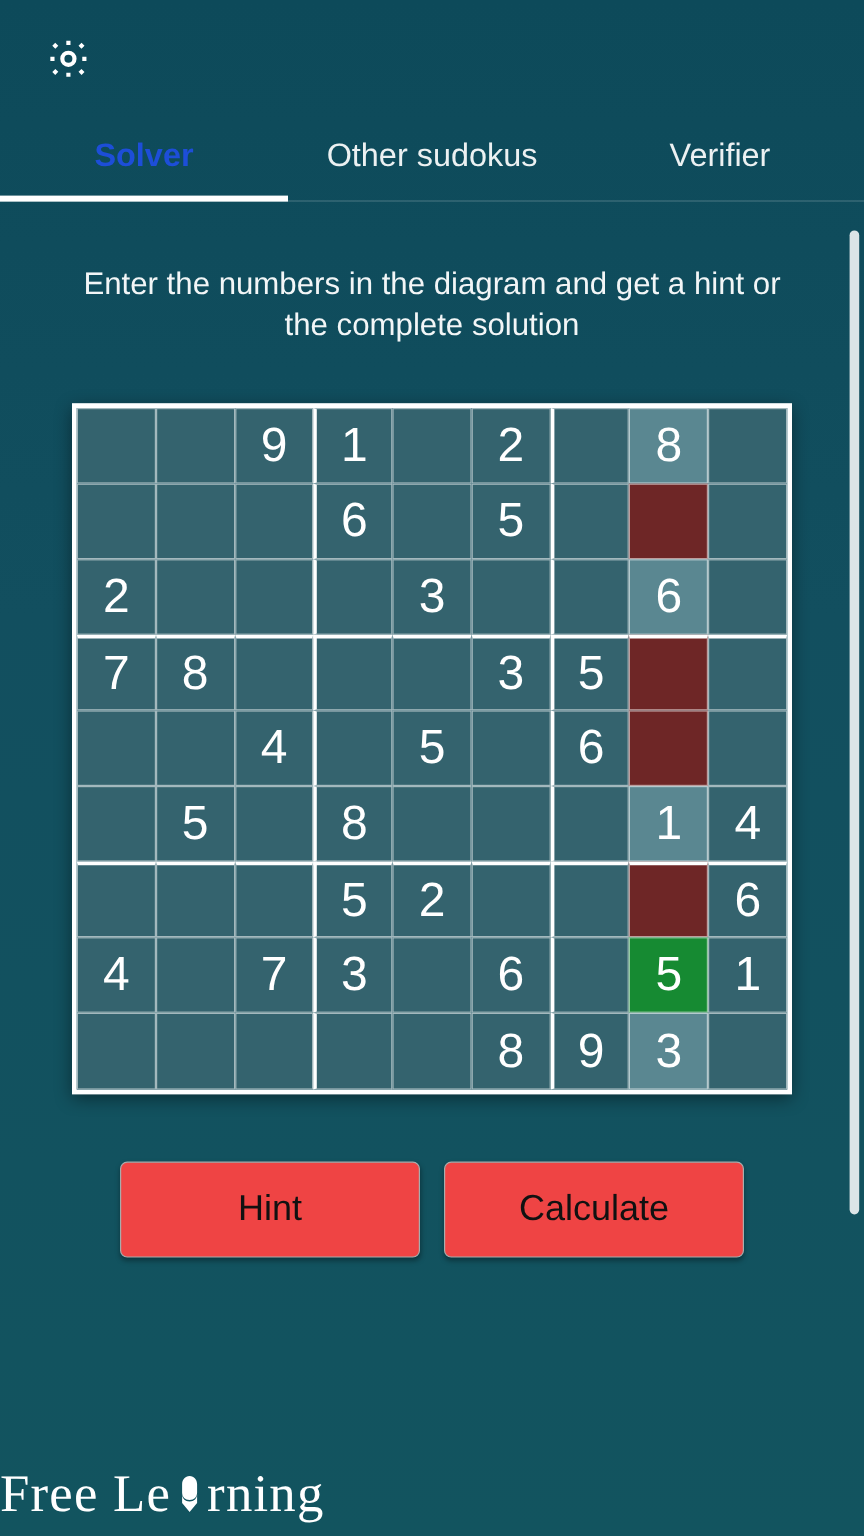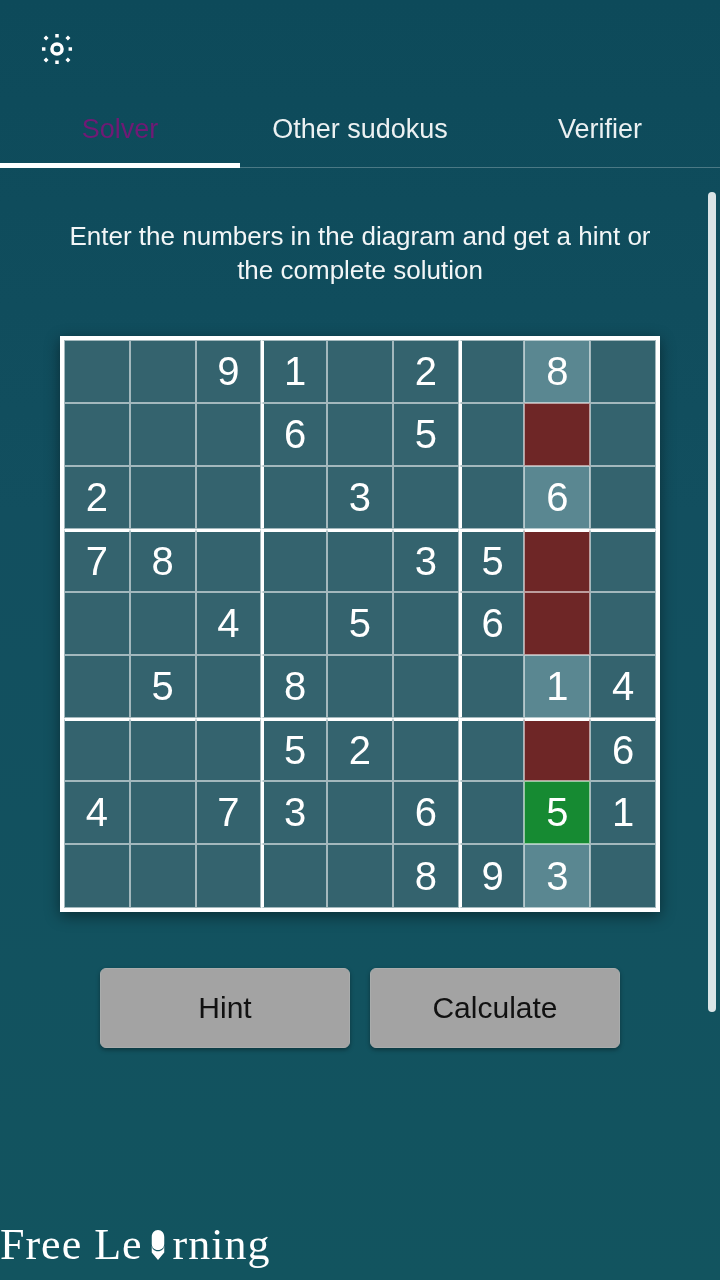--- a/index.html
+++ b/index.html
@@ -28,21 +28,21 @@
     padding-top: 26px;
   }
   .tab {
     flex: 1;
     text-align: center;
     font-size: 27px;
     padding-bottom: 22px;
     color: rgba(255,255,255,0.92);
     position: relative;
   }
-  .tab.active { font-weight: 400; color:#701a75; }
+  .tab.active { font-weight: 700; color:#1d4ed8; }
   .tab.active::after {
     content:"";
     position:absolute; left:0; right:0; bottom:-1px;
     height: 5px; background:#fff;
   }
   .instructions {
     text-align: center;
     font-size: 26px;
     line-height: 1.3;
     padding: 52px 60px 30px;
@@ -74,21 +74,21 @@
   .cell.hl2 { background:#6e2626; }
   .cell.hl3 { background:#168a32; }
   .buttons {
     display:flex;
     gap: 20px;
     padding: 56px 100px 0;
     justify-content:center;
   }
   .btn {
     flex:1;
-    background:#a3a3a3;
+    background:#ef4444;
     color:#111;
     font-size:30px;
     border-radius:6px;
     border:1px solid #a9acac;
     padding: 22px 0;
     text-align:center;
     box-shadow: 0 2px 4px rgba(0,0,0,0.35);
   }
   .footer {
     position:absolute;

